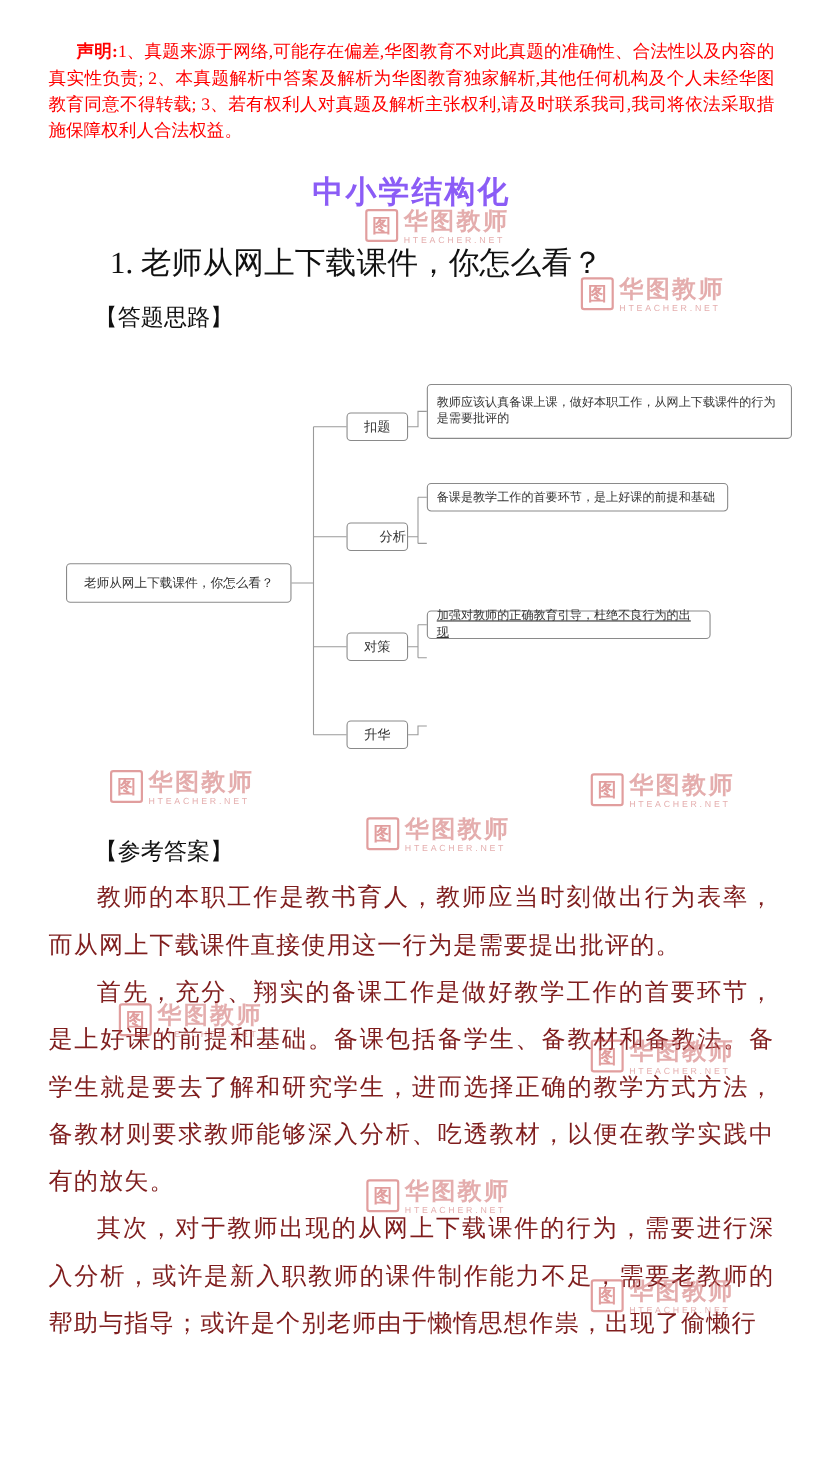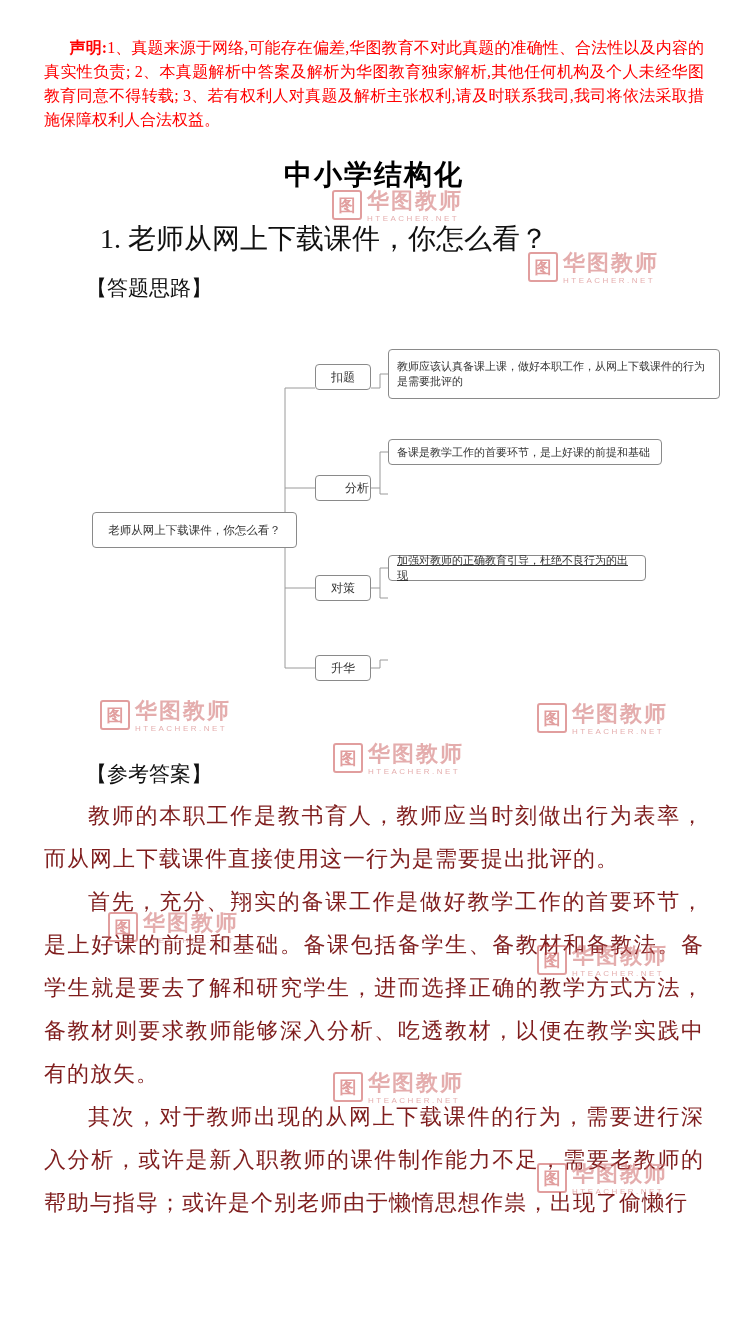--- a/index.html
+++ b/index.html
@@ -15,21 +15,21 @@
     color:#ff0000;
     font-size:16px; line-height:24px;
     text-align:justify; text-indent:1.6em;
   }
   .disclaimer b { font-weight:700; }
 
   
   .doc-title {
     margin-top:24px; text-align:center;
     font-family:"Liberation Sans", sans-serif;
-    font-size:28px; font-weight:700; letter-spacing:2px; color:#000000;
+    font-size:28px; font-weight:700; letter-spacing:2px; color:#8b5cf6;
   }
   .question {
     margin:26px 44px 0 44px; font-size:28px; text-indent:2em; color:#111;
   }
   .section-label {
     margin:16px 44px 0 44px; font-size:21px; text-indent:2em; color:#111;
   }
   .section-label.answer { margin-top:66px; }
 
   .body-text { margin:6px 44px 0 44px; font-size:22px; line-height:43px;
@@ -40,24 +40,24 @@
   .mindmap { position:relative; height:352px; margin-top:40px; }
   .mindmap svg { position:absolute; left:0; top:0; }
   .mm-box {
     position:absolute; background:#fff;
     border:1px solid #8a8a8a; border-radius:4px;
     font-family:"Liberation Sans", sans-serif; color:#333;
     display:flex; align-items:center;
   }
   .mm-root {
     left:60px; top:170px; width:205px; height:36px;
-    font-size:11.5px; justify-content:center; text-align:center;margin-left:32px;
+    font-size:11.5px; justify-content:center; text-align:center;
   }
   .mm-node { left:315px; width:56px; height:26px; font-size:12px; justify-content:center; }
-  .mm-node.n0 { top:22px; }
+  .mm-node.n0 { top:33px; }
   .mm-node.n1 { top:133px;padding-left:28px; }
   .mm-node.n2 { top:233px; }
   .mm-node.n3 { top:313px; }
   .mm-leaf { left:388px; font-size:11px; line-height:15px; padding:3px 8px; }
   .mm-leaf.l0 { top:7px;   width:332px; height:50px; }
   .mm-leaf.l1 { top:97px;  width:274px; height:26px; }
   .mm-leaf.l2 { top:133px; width:334px; height:38px; }
   .mm-leaf.l3 { top:213px; width:258px; height:26px;text-decoration:underline; }
   .mm-leaf.l4 { top:243px; width:312px; height:26px; }
   .mm-leaf.l5 { top:305px; width:262px; height:26px; }

